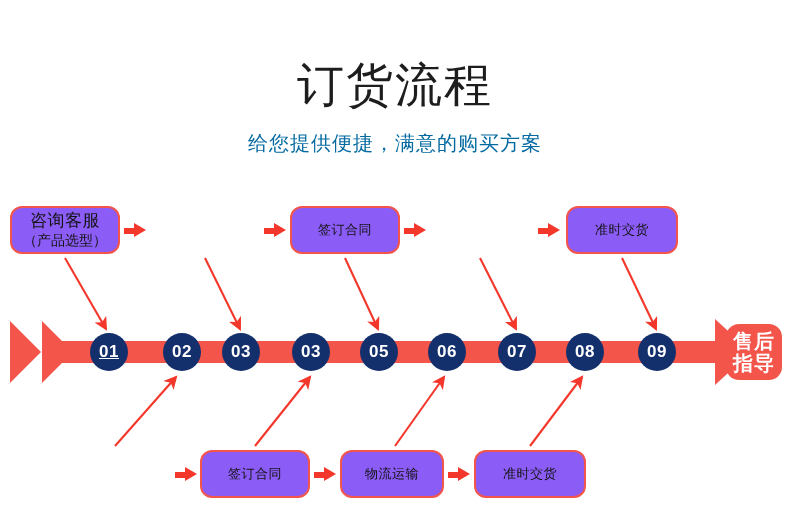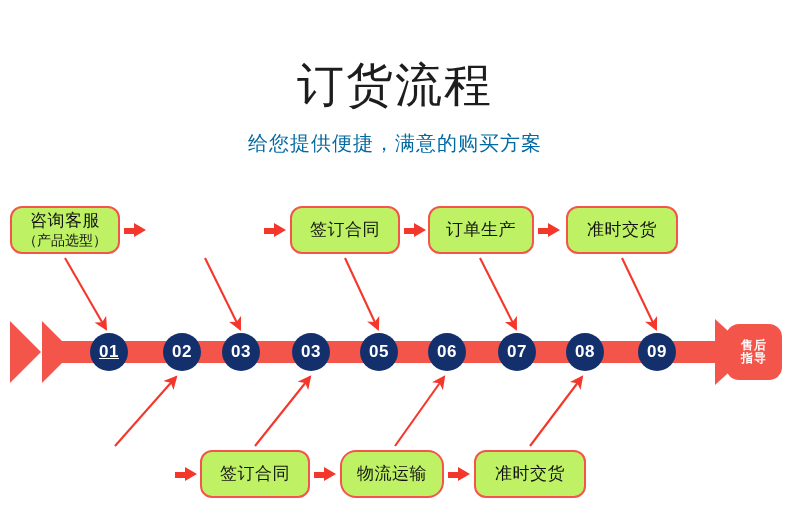--- a/index.html
+++ b/index.html
@@ -31,32 +31,32 @@
     letter-spacing:1px;
     line-height:30px;
   }
 
   
   .pill{
     position:absolute;
     box-sizing:border-box;
     border:2px solid #f4554b;
     border-radius:12px;
-    background:#bef264;
+    background:#8b5cf6;
     color:#141414;
     display:flex;
     flex-direction:column;
     align-items:center;
     justify-content:center;
     text-align:center;
     line-height:1.08;
   }
   .pill .l1{font-size:17px;letter-spacing:0.5px;}
   .pill .l2{font-size:14px;letter-spacing:0px;margin-top:2px;}
-  .pill.one-line .l1{font-size:17px;font-family:Liberation Serif, serif;}
+  .pill.one-line .l1{font-size:13px;font-family:Liberation Serif, serif;}
 
   
   .harrow{
     position:absolute;
     width:22px;height:14px;
   }
   .harrow:before{
     content:"";position:absolute;left:0;top:4.5px;
     width:11px;height:6px;background:#f4372b;
   }
@@ -102,21 +102,21 @@
     letter-spacing:0.5px;
   }
 
   .badge{
     position:absolute;
     left:726px;top:288px;
     width:56px;height:56px;
     border-radius:13px;
     background:#f4554b;
     color:#ffffff;
-    font-size:12px;
+    font-size:20px;
     font-weight:bold;
     display:flex;flex-direction:column;
     align-items:center;justify-content:center;
     line-height:1.12;
     letter-spacing:1px;
   }
 
   
   #links{position:absolute;left:0;top:0;width:790px;height:519px;}
 </style>
@@ -134,23 +134,20 @@
   </div>
   <div class="harrow" style="left:124px;top:187px;"></div>
 
   <div class="harrow" style="left:264px;top:187px;"></div>
 
   <div class="pill one-line" style="left:290px;top:170px;width:110px;height:48px;">
     <span class="l1">签订合同</span>
   </div>
   <div class="harrow" style="left:404px;top:187px;"></div>
 
-  <div class="pill one-line" style="left:428px;top:170px;width:106px;height:48px;">
-    <span class="l1">订单生产</span>
-  </div>
   <div class="harrow" style="left:538px;top:187px;"></div>
 
   <div class="pill one-line" style="left:566px;top:170px;width:112px;height:48px;">
     <span class="l1">准时交货</span>
   </div>
 
   <div class="chev" style="left:10px;top:285px;"></div>
   <div class="chev" style="left:42px;top:285px;"></div>
   <div class="band"></div>
   <div class="bigtip" style="left: 715px; top: 283px;"></div>
@@ -170,21 +167,21 @@
     <span>指导</span>
   </div>
 
   <div class="harrow" style="left:175px;top:431px;"></div>
 
   <div class="pill one-line" style="left:200px;top:414px;width:110px;height:48px;">
     <span class="l1">签订合同</span>
   </div>
   <div class="harrow" style="left:314px;top:431px;"></div>
 
-  <div class="pill one-line" style="left:340px;top:414px;width:104px;height:48px;border-radius:16px;">
+  <div class="pill one-line" style="left:340px;top:414px;width:104px;height:48px;">
     <span class="l1">物流运输</span>
   </div>
   <div class="harrow" style="left:448px;top:431px;"></div>
 
   <div class="pill one-line" style="left:474px;top:414px;width:112px;height:48px;">
     <span class="l1">准时交货</span>
   </div>
 
   <svg id="links" viewBox="0 0 790 519">
     <defs>

